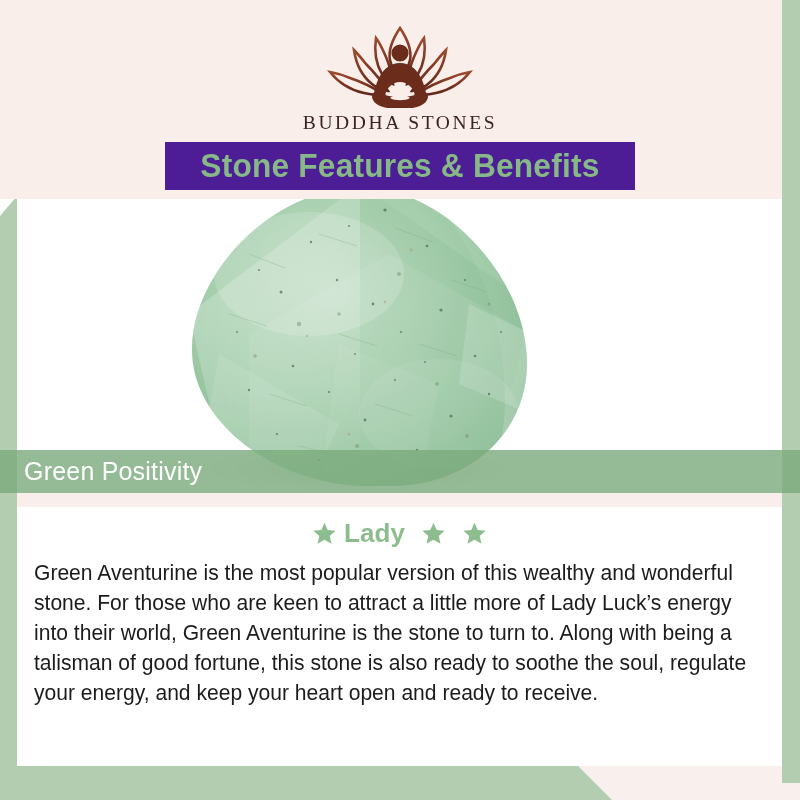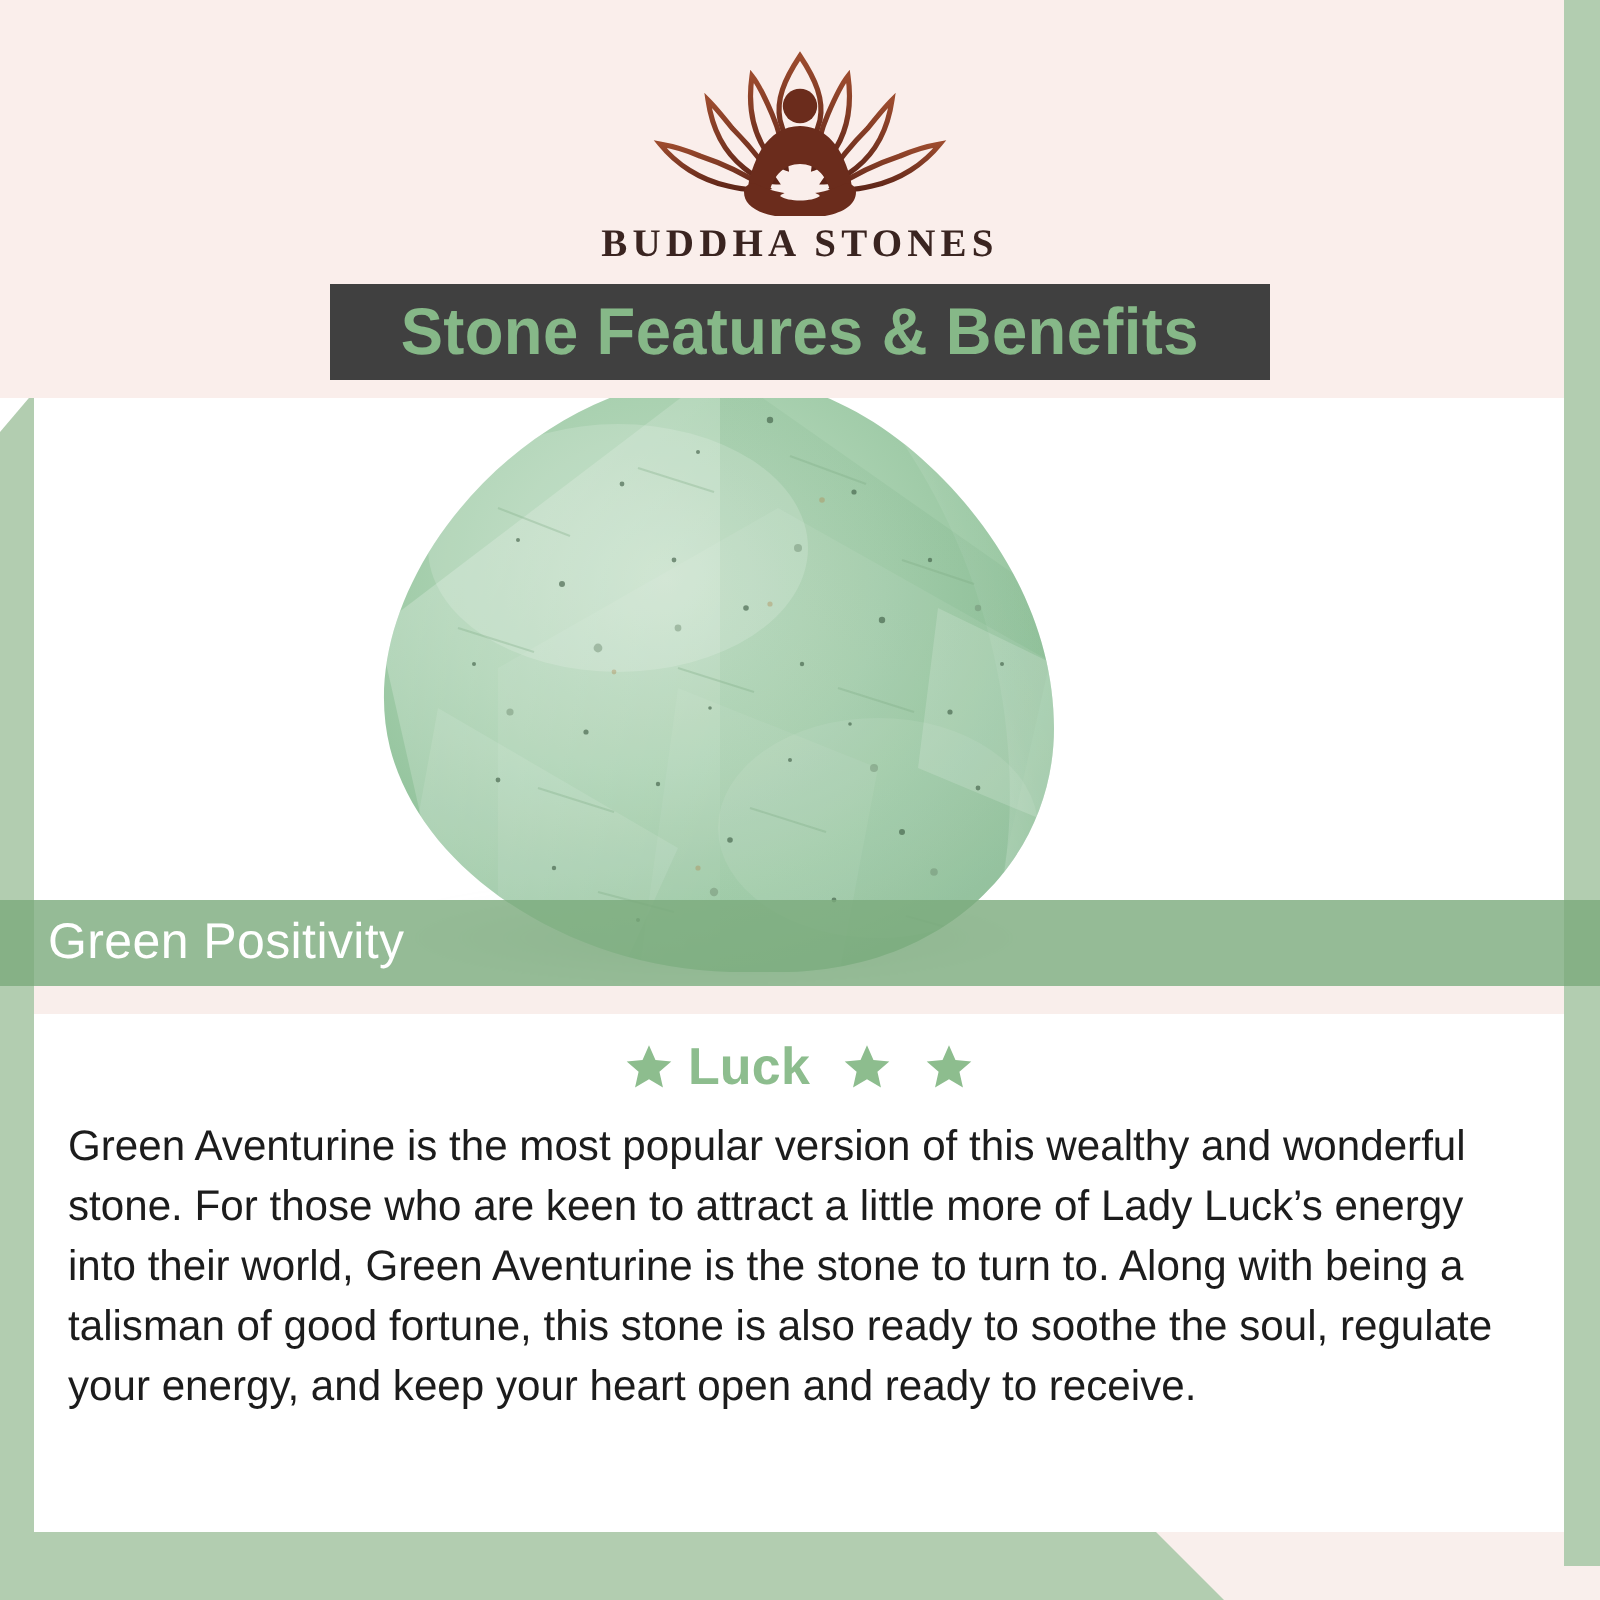--- a/index.html
+++ b/index.html
@@ -83,32 +83,32 @@
     width: 176px;
     height: 86px;
     display: block;
   }
   .logo-text {
     margin-top: 4px;
     font-family: "Liberation Serif", serif;
     font-size: 19.5px;
     letter-spacing: 2.6px;
     color: #3a2420;
-    font-weight: 700;
+    font-weight: 400;
     white-space: nowrap;
   }
 
   
   .title-banner {
     position: absolute;
     left: 165px;
     top: 142px;
     width: 470px;
     height: 48px;
-    background: #404040;
+    background: #4c1d95;
     z-index: 5;
     display: flex;
     align-items: center;
     justify-content: center;
   }
   .title-text {
     font-family: "Liberation Sans Narrow", "Liberation Sans", sans-serif;
     font-weight: bold;
     font-size: 33px;
     color: #86b888;
@@ -412,21 +412,21 @@
   <div class="band-underline"></div>
   <div class="name-band">
     <div class="name-band-text">Green Positivity</div>
   </div>
 
   <div class="benefits">
     <div class="benefit">
       <svg class="star" viewBox="0 0 24 24" aria-hidden="true">
         <path fill="currentColor" d="M12 1.6l3.1 7.0 7.6 .7-5.7 5.0 1.7 7.5L12 17.9 5.3 21.8 7 14.3 1.3 9.3l7.6-.7z"></path>
       </svg>
-      <span class="benefit-label">Luck</span>
+      <span class="benefit-label">Lady</span>
     </div>
     <div class="benefit">
       <svg class="star" viewBox="0 0 24 24" aria-hidden="true">
         <path fill="currentColor" d="M12 1.6l3.1 7.0 7.6 .7-5.7 5.0 1.7 7.5L12 17.9 5.3 21.8 7 14.3 1.3 9.3l7.6-.7z"></path>
       </svg>
     </div>
     <div class="benefit">
       <svg class="star" viewBox="0 0 24 24" aria-hidden="true">
         <path fill="currentColor" d="M12 1.6l3.1 7.0 7.6 .7-5.7 5.0 1.7 7.5L12 17.9 5.3 21.8 7 14.3 1.3 9.3l7.6-.7z"></path>
       </svg>

